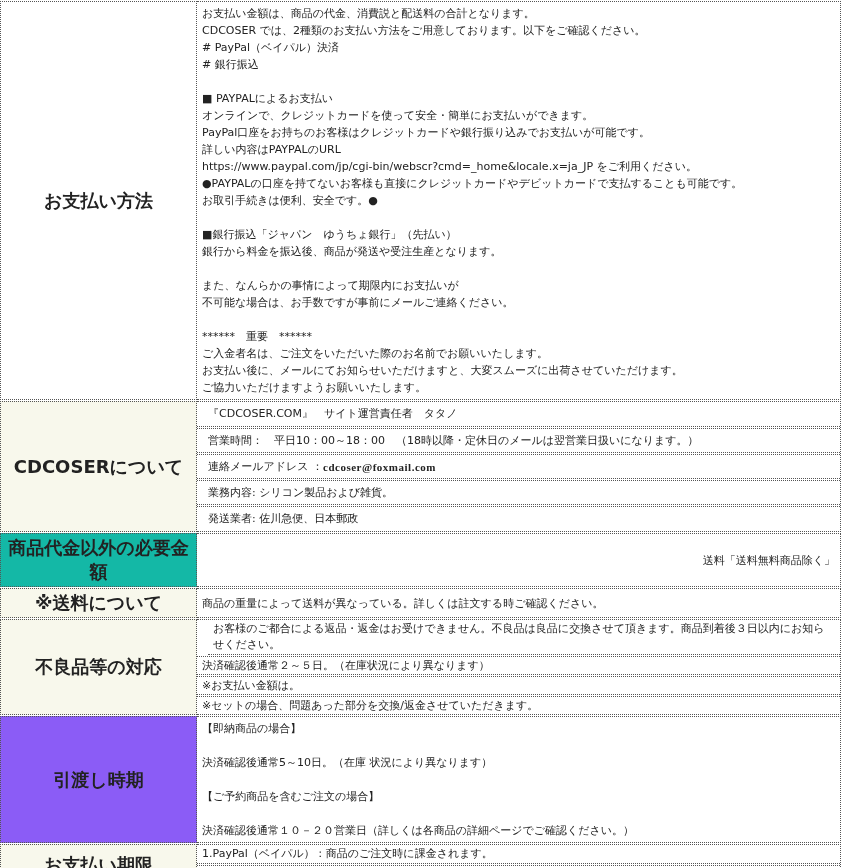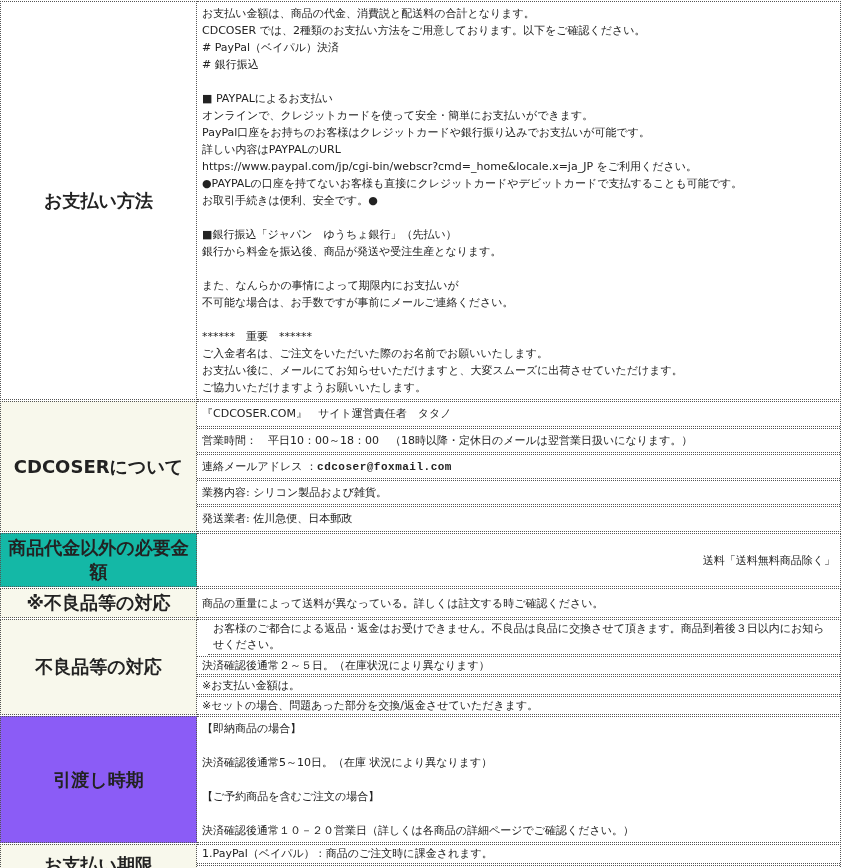--- a/index.html
+++ b/index.html
@@ -38,33 +38,33 @@
     line-height: 17px;
     font-size: 11px;
   }
   td.content-cell.no-pad { padding: 0; }
 
   .multiline { white-space: pre-line; }
 
   .subrow {
     display: flex;
     align-items: center;
-    padding: 2px 5px;
+    padding: 2px 11px;
     line-height: 16px;
     border-bottom: 1px dotted #555555;
   }
   .subrow + .subrow { border-top: 1px dotted #555555; margin-top: 1px; }
   .subrow:last-child { border-bottom: none; }
 
   .about-rows .subrow { min-height: 25px; }
   .defective-rows .subrow { min-height: 15px; padding: 1px 5px; line-height: 15px; }
   .defective-rows .subrow.first { min-height: 33px; line-height: 16px; margin-left: 11px; }
   .deadline-rows .subrow { min-height: 18px; padding: 1px 5px; }
 
-  .email { font-weight: bold; font-family: Liberation Mono, monospace; letter-spacing: 0.5px; }
+  .email { font-weight: bold; font-family: Liberation Serif, serif; letter-spacing: 0.5px; }
 
   .h-payment { height: 398px; }
   .h-extra { height: 20px; text-align: right; }
   .h-shipnote { height: 23px; }
   .h-delivery { height: 122px; }
   .compact { padding-top: 1px; padding-bottom: 1px; line-height: 15px; }
 </style>
 </head>
 <body>
 
@@ -114,21 +114,21 @@
           </div>
         </td>
       </tr>
 
       <tr>
         <td class="label-cell h-extra" style="background: #14b8a6;">商品代金以外の必要金額</td>
         <td class="content-cell compact h-extra">送料「送料無料商品除く」</td>
       </tr>
 
       <tr>
-        <td class="label-cell h-shipnote" style="background: rgb(248, 248, 236);">※不良品等の対応</td>
+        <td class="label-cell h-shipnote" style="background: rgb(248, 248, 236);">※送料について</td>
         <td class="content-cell compact h-shipnote">商品の重量によって送料が異なっている。詳しくは註文する時ご確認ください。</td>
       </tr>
 
       <tr>
         <td class="label-cell" style="background: rgb(248, 248, 236);">不良品等の対応</td>
         <td class="content-cell no-pad">
           <div class="defective-rows">
             <div class="subrow first">お客様のご都合による返品・返金はお受けできません。不良品は良品に交換させて頂きます。商品到着後３日以内にお知らせください。</div>
             <div class="subrow">決済確認後通常２～５日。（在庫状況により異なります）</div>
             <div class="subrow">※お支払い金額は。</div>

